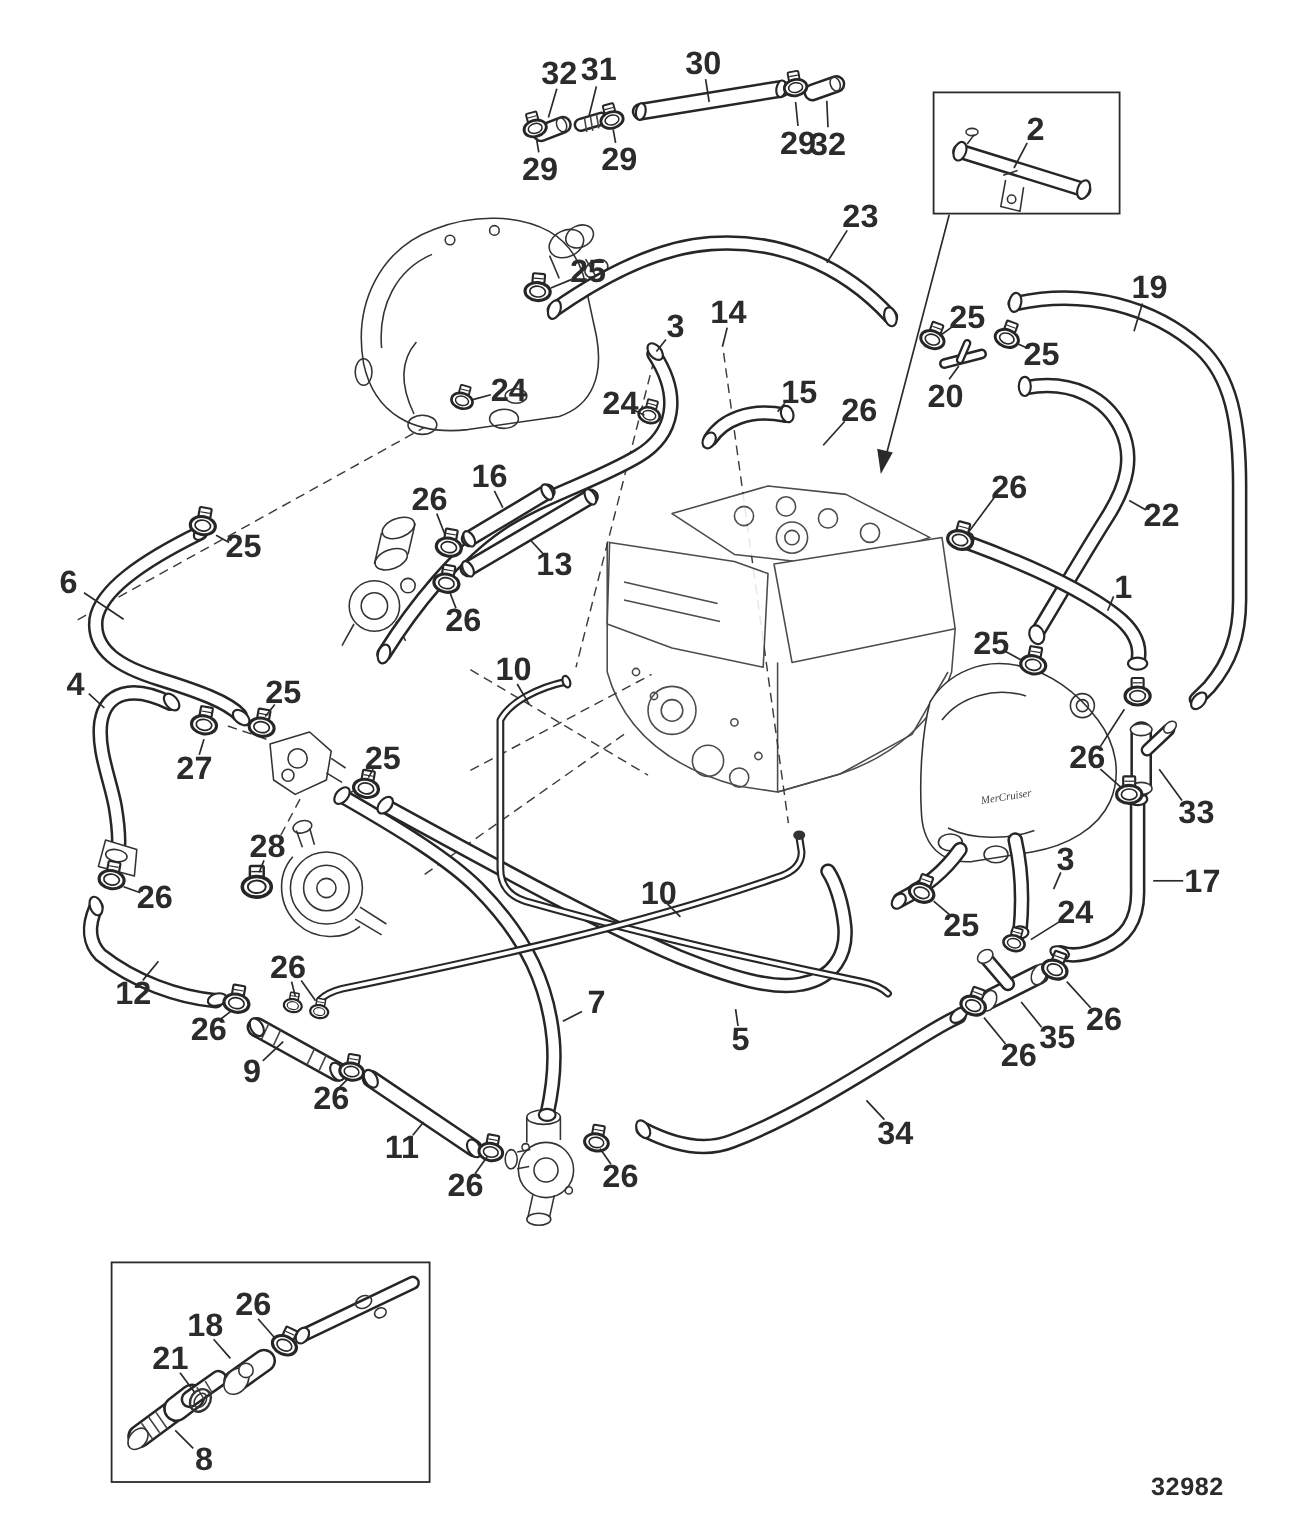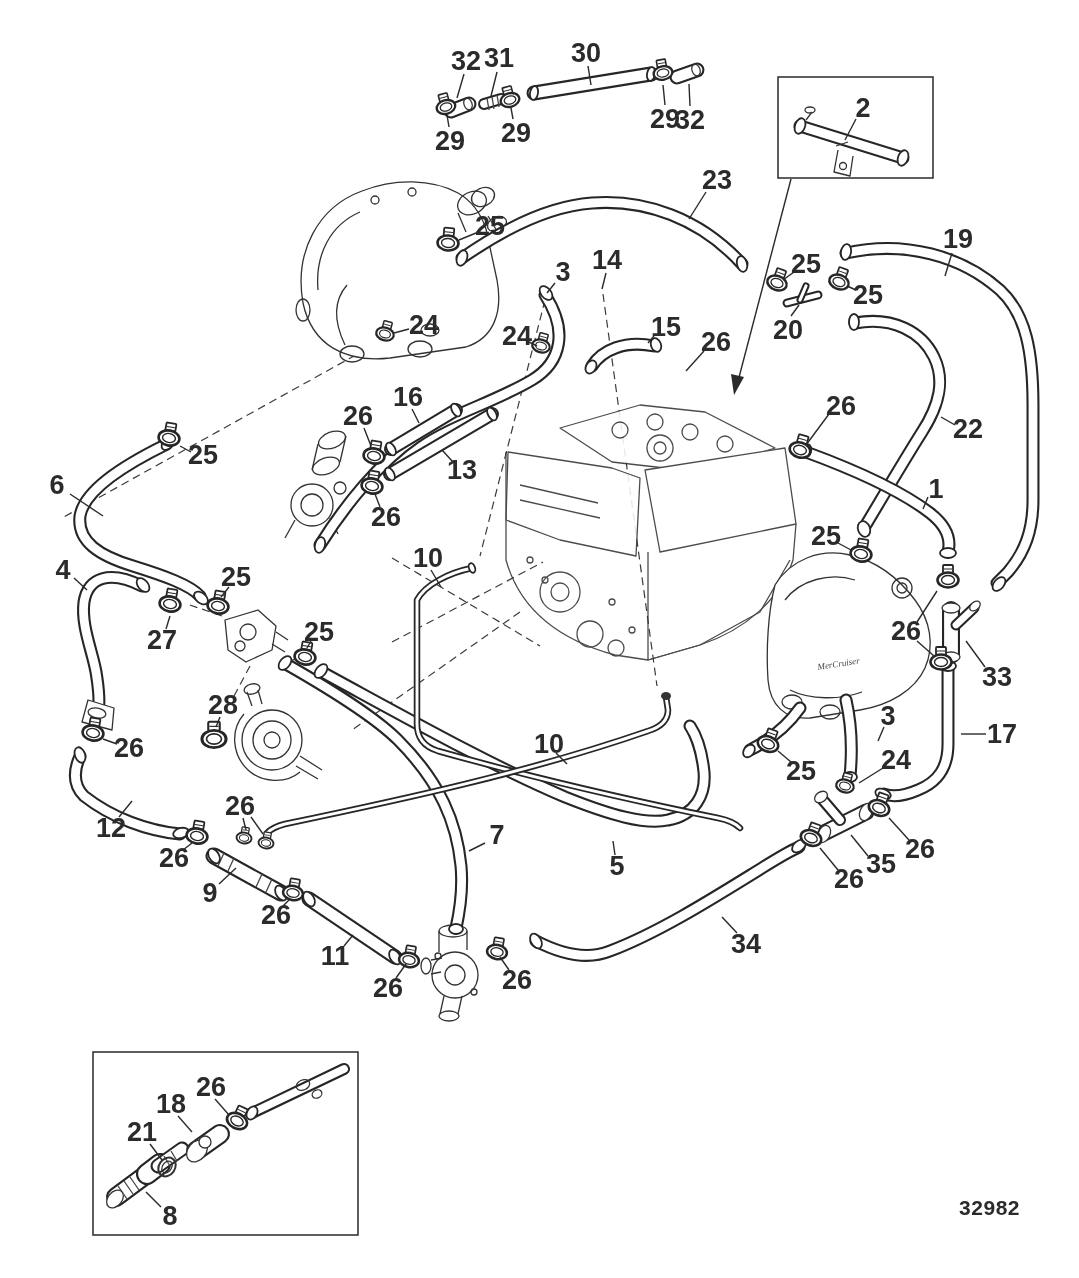--- a/index.html
+++ b/index.html
@@ -1,19 +1,19 @@
 <!DOCTYPE html>
 <html><head>
 <meta charset="utf-8">
 <style>
   html,body{margin:0;padding:0;background:#ffffff;}
   .page{position:relative;width:1079px;height:1278px;background:#fff;overflow:hidden;
         font-family:"Liberation Sans",sans-serif;}
   svg{position:absolute;left:0;top:0;}
-  .drawing-number{position:absolute;left:930px;top:1196px;width:90px;text-align:right;
+  .drawing-number{position:absolute;left:930px;top:1228px;width:90px;text-align:right;
         font-weight:bold;font-size:21px;color:#2b2b2b;letter-spacing:0.5px;}
   text.callout{font-family:"Liberation Sans",sans-serif;font-weight:bold;font-size:27px;
         fill:#2b2b2b;}
   .art-text{font-family:"Liberation Serif",serif;font-style:italic;font-size:9px;fill:#444;}
 </style>
 </head>
 <body>
 
 <div class="page">
 <svg id="diagram" width="1079" height="1278" viewBox="0 0 1079 1278">

